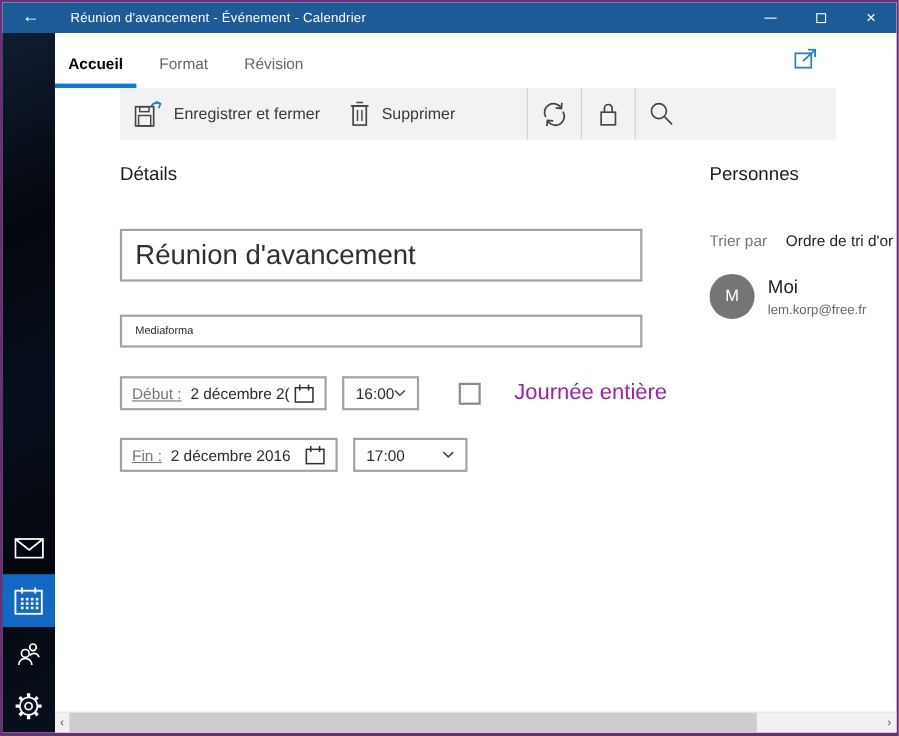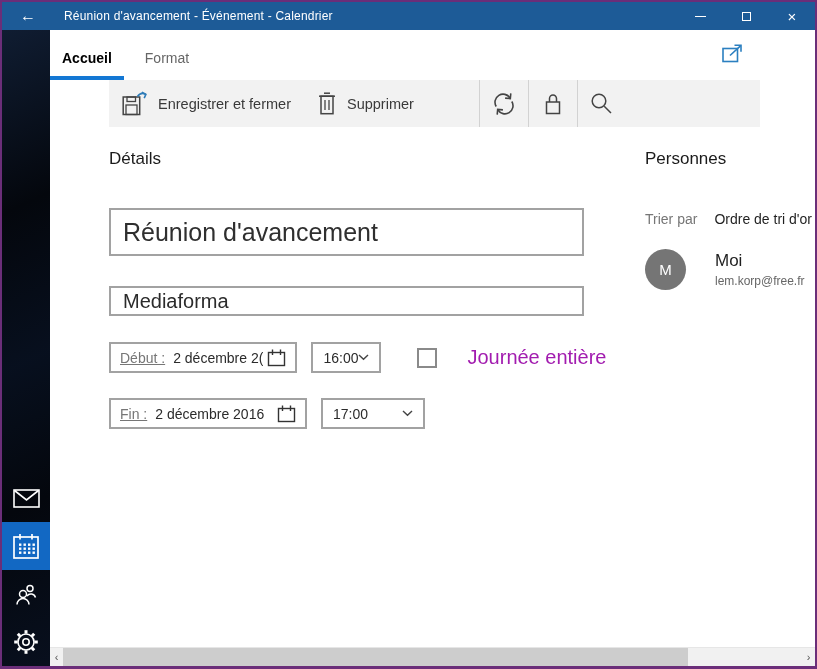--- a/index.html
+++ b/index.html
@@ -39,42 +39,42 @@
   .toolbar { margin-left:59px; width:651px; height:47px; flex:0 0 auto; background:#f2f2f2; display:flex; align-items:stretch; }
   .cmd-btn { display:flex; align-items:center; gap:10px; padding:0 13px; font-size:14.5px; color:#3a3a3a; white-space:nowrap; }
   .cmd-btn.delete { margin-right:52px; }
   .tb-sep { width:1px; background:#d2d2d2; }
   .tb-icon-btn { width:48px; display:flex; align-items:center; justify-content:center; }
   
   .content-row { flex:1; display:flex; min-height:0; }
   .form-col { margin-left:59px; width:475px; flex:0 0 auto; }
   .section-heading { font-size:17px; font-weight:400; color:#1b1b1b; margin-top:22px; height:20px; }
   .title-input { margin-top:39px; height:48px; border:2px solid #a2a2a2; display:flex; align-items:center; padding:0 12px; font-size:25px; font-weight:300; color:#2f2f2f; }
-  .loc-input { margin-top:30px; height:30px; border:2px solid #a2a2a2; display:flex; align-items:center; padding:0 12px; font-size:20px; color:#2b2b2b; }
+  .loc-input { margin-top:30px; height:30px; border:2px solid #a2a2a2; display:flex; align-items:center; padding:0 12px; font-size:10px; color:#2b2b2b; }
   .date-row { display:flex; align-items:center; }
   .row1 { margin-top:26px; } .row2 { margin-top:25px; }
   .date-box { width:198px; height:31px; border:2px solid #a2a2a2; display:flex; align-items:center; padding:0 9px; font-size:14px; }
   .date-label { color:#767676; margin-right:8px; white-space:nowrap;text-decoration:underline; }
   .date-value { color:#2b2b2b; flex:1; white-space:nowrap; overflow:hidden; }
   .cal-icon { flex:0 0 auto; margin-left:4px; display:flex; }
   .time-box { width:104px; height:31px; border:2px solid #a2a2a2; margin-left:14px; display:flex; align-items:center; padding:0 10px; font-size:14px; color:#2b2b2b; }
   .time-chevron { margin-left:auto; display:flex; }
   .checkbox { width:20px; height:20px; border:2px solid #8a8a8a; margin-left:36px; flex:0 0 auto; background:#fff; }
   .allday-label { margin-left:30px; font-size:20px; color:#a21caf; white-space:nowrap; }
   .desc-box { margin-top:25px; width:475px; height:158px; border:2px solid #5f5f5f; padding:15px 12px 0 28px; font-size:14.5px; line-height:1.55; color:#151515; }
   .desc-text { white-space:pre-line; }
   .caret { display:inline-block; width:1px; height:15px; background:#000; vertical-align:-2px; }
   
   .people-col { margin-left:61px; flex:1; min-width:0; overflow:hidden; }
   .sort-row { margin-top:42px; display:flex; font-size:14px; white-space:nowrap; }
   .sort-label { color:#767676; }
   .sort-value { color:#1f1f1f; margin-left:17px; overflow:hidden; }
   .person-row { margin-top:22px; display:flex; align-items:center; }
   .avatar { width:41px; height:41px; border-radius:50%; background:#757575; color:#fff; font-size:15px; display:flex; align-items:center; justify-content:center; flex:0 0 auto; }
-  .person-info { margin-left:29px; min-width:0; }
+  .person-info { margin-left:12px; min-width:0; }
   .person-name { font-size:17px; color:#1f1f1f; }
   .person-email { font-size:12px; color:#666; margin-top:3px; white-space:nowrap; }
   
   .hscrollbar { position:absolute; left:0; right:0; bottom:0; height:19px; background:#f1f1f1; border-top:1px solid #e6e6e6; display:flex; align-items:stretch; }
   .sb-arrow { width:13px; display:flex; align-items:center; justify-content:center; font-size:11px; color:#555; }
   .sb-thumb { width:625px; background:#cdcdcd; }
   .sb-track { flex:1; }
   svg { display:block; }
 </style>
 </head>
@@ -163,20 +163,21 @@
           </svg>
         </span>
       </div>
     </div>
 
     <div class="main">
 
       <div class="tabs-row">
         <div class="tab active">Accueil</div>
         <div class="tab">Format</div>
+        <div class="tab">Révision</div>
         <div class="popout-btn">
           <span>
             <svg width="21" height="19" viewBox="0 0 21 19">
               <rect x="1" y="4.5" width="14.5" height="13" fill="none" stroke="#2b7fc0" stroke-width="1.6"></rect>
               <line x1="8" y1="11.5" x2="18.5" y2="1.8" stroke="#2b7fc0" stroke-width="1.6"></line>
               <polyline points="12.5,1.2 19,1.2 19,7.8" fill="none" stroke="#2b7fc0" stroke-width="1.6"></polyline>
             </svg>
           </span>
         </div>
       </div>

